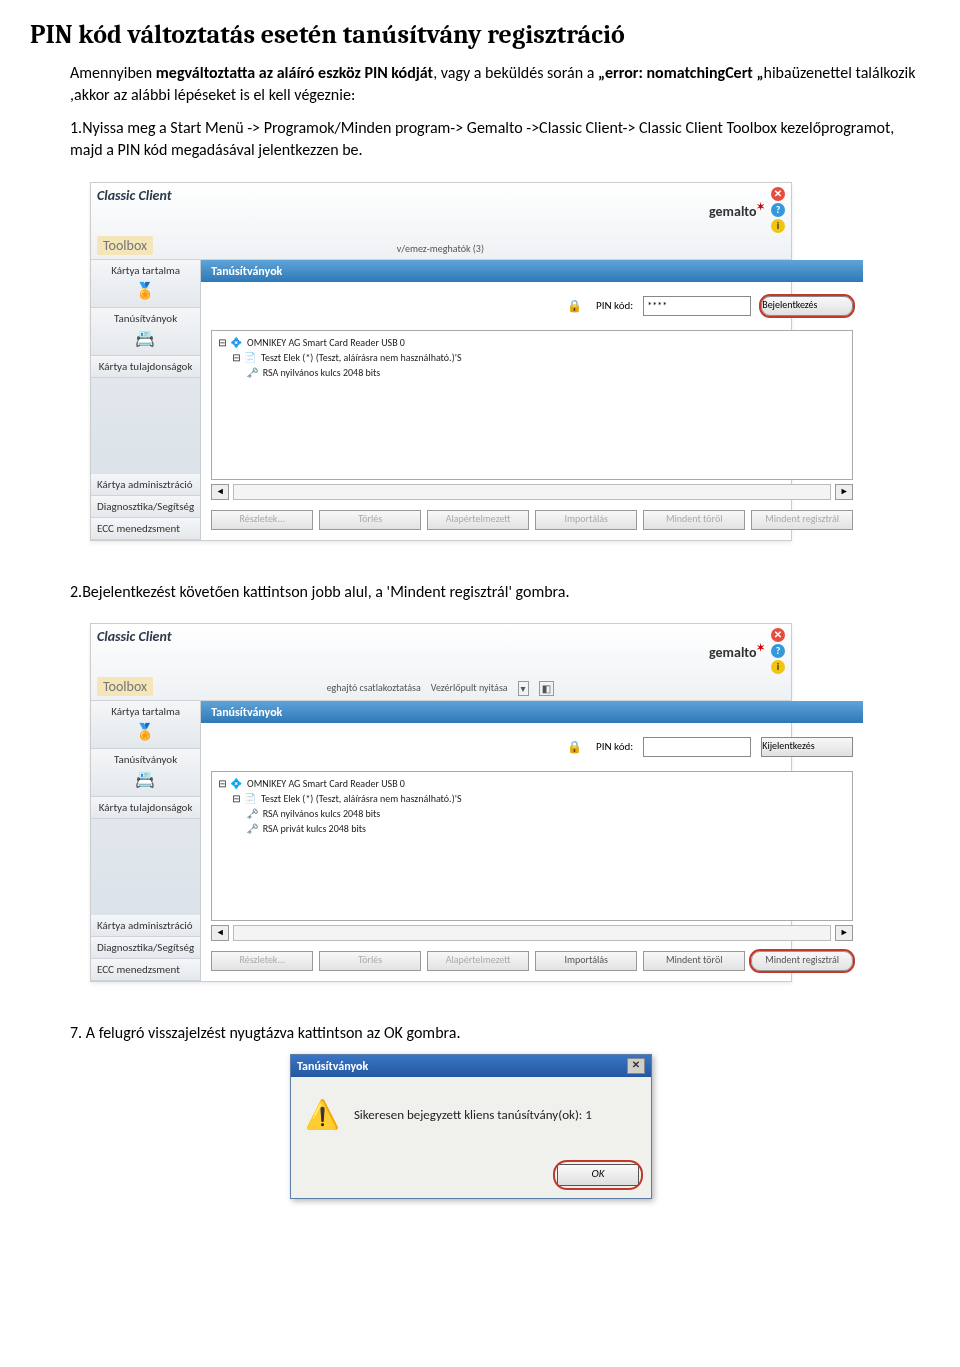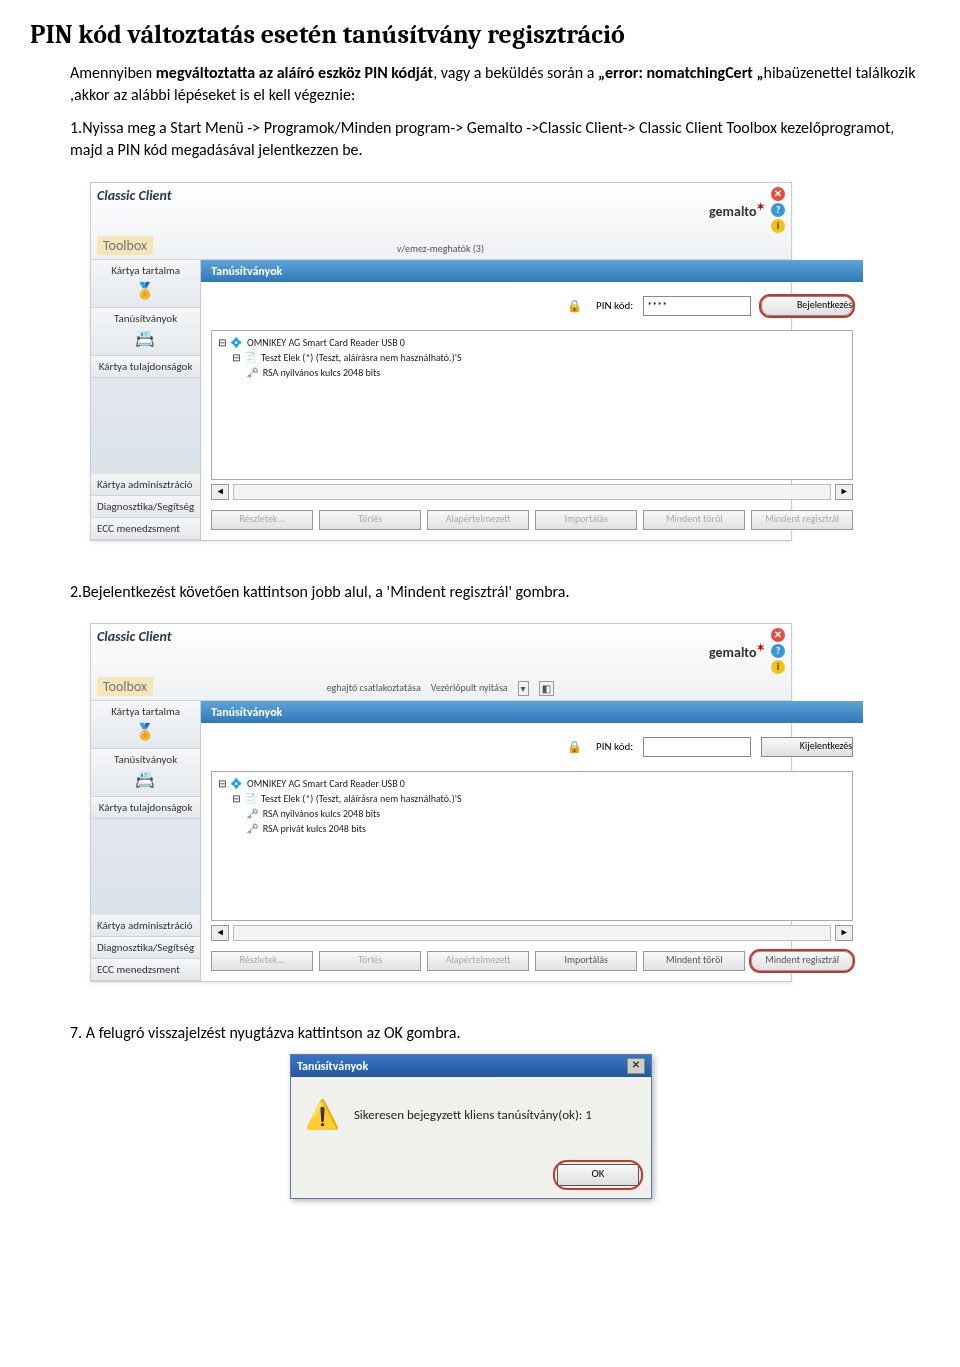--- a/index.html
+++ b/index.html
@@ -87,21 +87,21 @@
   .pin-row {
     display:flex; align-items:center; gap:10px; padding:14px 10px; font-size:11px; justify-content:flex-end;
   }
   .lock-icon { color:#d9a400; font-size:12px; margin-right:4px; }
   .pin-field {
     width:100px; height:16px; border:1px solid #888; background:#fff; font-size:10px; padding:1px 3px;
     display:flex; align-items:center;
   }
   .login-btn {
     width:90px; height:18px; border:1px solid #888; background:linear-gradient(#f8f8f8,#e0e0e0);
-    font-size:10px; text-align:right; line-height:16px;
+    font-size:10px; text-align:left; line-height:16px;
   }
   .circled { outline:2px solid #c0392b; border-radius:9px; }
   .tree-box {
     margin:0 10px; border:1px solid #aaa; background:#fff;
     flex:1 1 auto; font-size:10px; padding:4px 6px; line-height:1.5; color:#222;
     position:relative; min-height:120px;
   }
   .tree-row { display:flex; align-items:center; gap:4px; }
   .tree-indent1 { padding-left:14px; }
   .tree-indent2 { padding-left:28px; }
@@ -135,21 +135,21 @@
   .dialog-close {
     width:16px; height:14px; background:#d0d0c8; border:1px solid #888;
     font-size:10px; color:#333; text-align:center; line-height:12px;
   }
   .dialog-body { display:flex; align-items:center; gap:14px; padding:20px 14px 30px; }
   .warn-icon { font-size:28px; color:#f1c40f; }
   .dialog-msg { font-size:13px; color:#222; }
   .dialog-footer { display:flex; justify-content:flex-end; padding:0 10px 10px; }
   .ok-btn {
     width:80px; height:20px; border:1px solid #555; background:linear-gradient(#fafafa,#dedede);
-    font-size:11px; text-align:center; line-height:18px;
+    font-size:11px; text-align:center; line-height:18px;font-style:italic;
   }
   .ok-circle { outline:2px solid #c0392b; border-radius:12px; padding:2px; display:inline-block;}
 </style>
 </head>
 <body>
 
 
 
 <h1>PIN kód változtatás esetén tanúsítvány regisztráció</h1>
 

